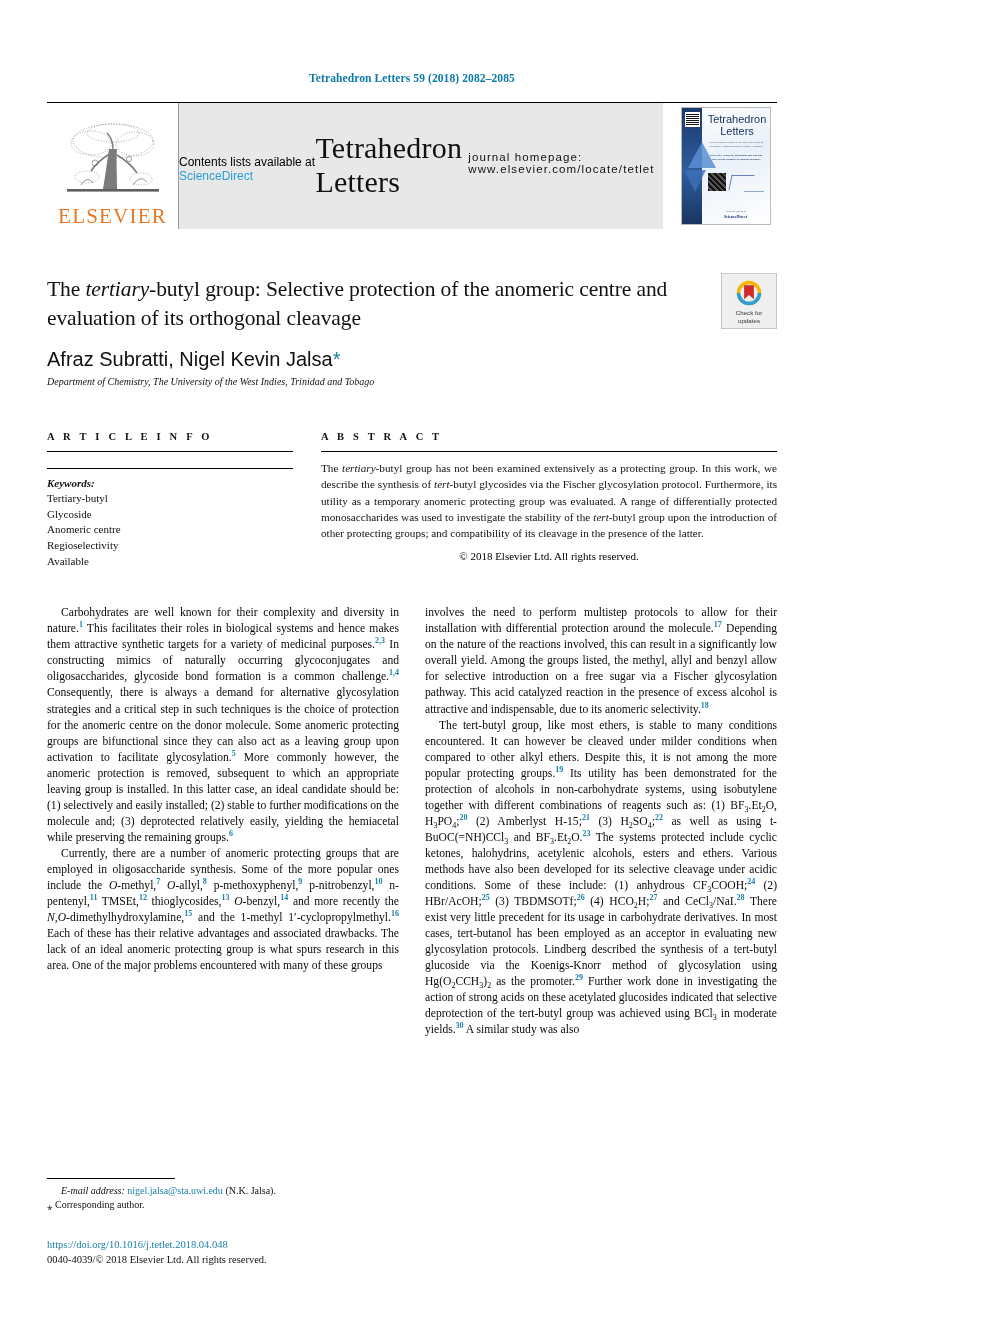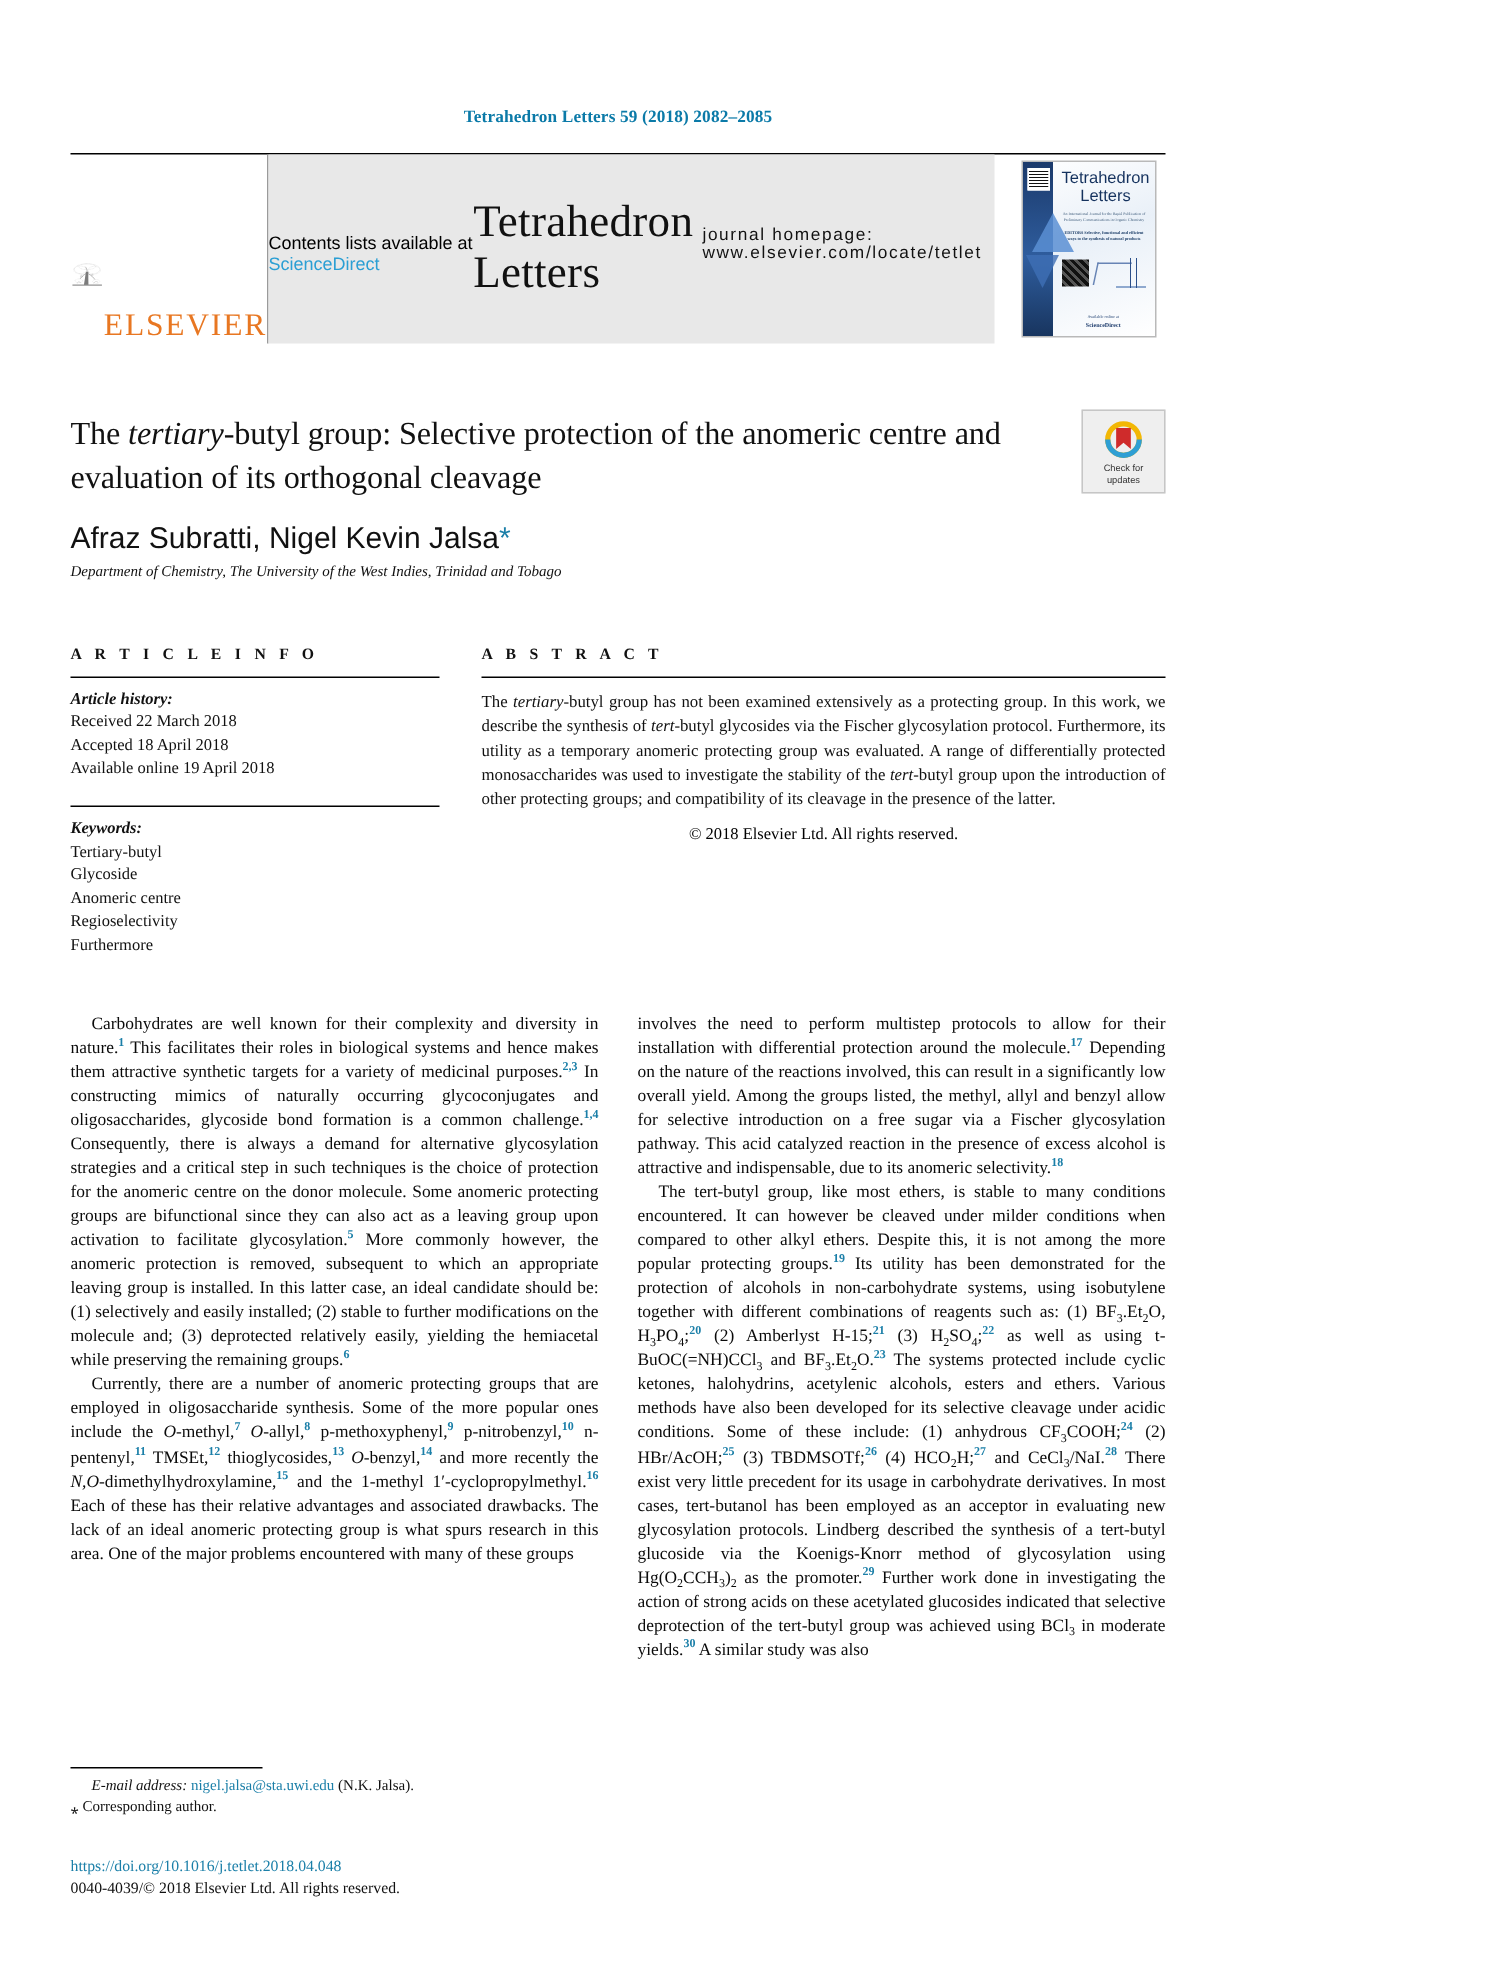--- a/index.html
+++ b/index.html
@@ -41,22 +41,22 @@
     border-top: 1.6px solid #000;
     display: flex;
     align-items: stretch;
     height: 126px;
   }
   .elsevier-logo {
     width: 132px;
     flex: 0 0 132px;
     border-right: 1px solid #9a9a9a;
     display: flex;
-    flex-direction: row;
-    align-items: flex-end;
+    flex-direction: column;
+    align-items: center;
     justify-content: flex-end;
     padding-bottom: 2px;
     box-sizing: border-box;
   }
   .tree-svg { display: block; }
   .elsevier-word {
     font-family: "Liberation Serif", serif;
     font-size: 21px;
     letter-spacing: 1.2px;
     color: #E87722;
@@ -433,34 +433,28 @@
         <span>updates</span>
       </div>
     </div>
   </div>
 
   <div class="info-abstract">
 
     <div class="col-info">
       <div class="sec-head">A R T I C L E   I N F O</div>
       <div class="rule"></div>
-      <div class="info-body">
-        <span class="lbl">Article history:</span><br>
-        <span>Received 22 March 2018</span><br>
-        <span>Accepted 18 April 2018</span><br>
-        <span>Available online 19 April 2018</span>
-      </div>
       <div class="rule-thick kw-block"></div>
       <div class="info-body">
         <span class="lbl">Keywords:</span><br>
         <span>Tertiary-butyl</span><br>
         <span>Glycoside</span><br>
         <span>Anomeric centre</span><br>
         <span>Regioselectivity</span><br>
-        <span>Furthermore</span>
+        <span>Available</span>
       </div>
     </div>
 
     <div class="col-abstract">
       <div class="sec-head">A B S T R A C T</div>
       <div class="rule"></div>
       <div class="abs-body" id="abstract-text"><span>The </span><em>tertiary</em><span>-butyl group has not been examined extensively as a protecting group. In this work, we describe the synthesis of </span><em>tert</em><span>-butyl glycosides via the Fischer glycosylation protocol. Furthermore, its utility as a temporary anomeric protecting group was evaluated. A range of differentially protected monosaccharides was used to investigate the stability of the </span><em>tert</em><span>-butyl group upon the introduction of other protecting groups; and compatibility of its cleavage in the presence of the latter.</span></div>
       <div class="copyright">© 2018 Elsevier Ltd. All rights reserved.</div>
     </div>
   </div>

